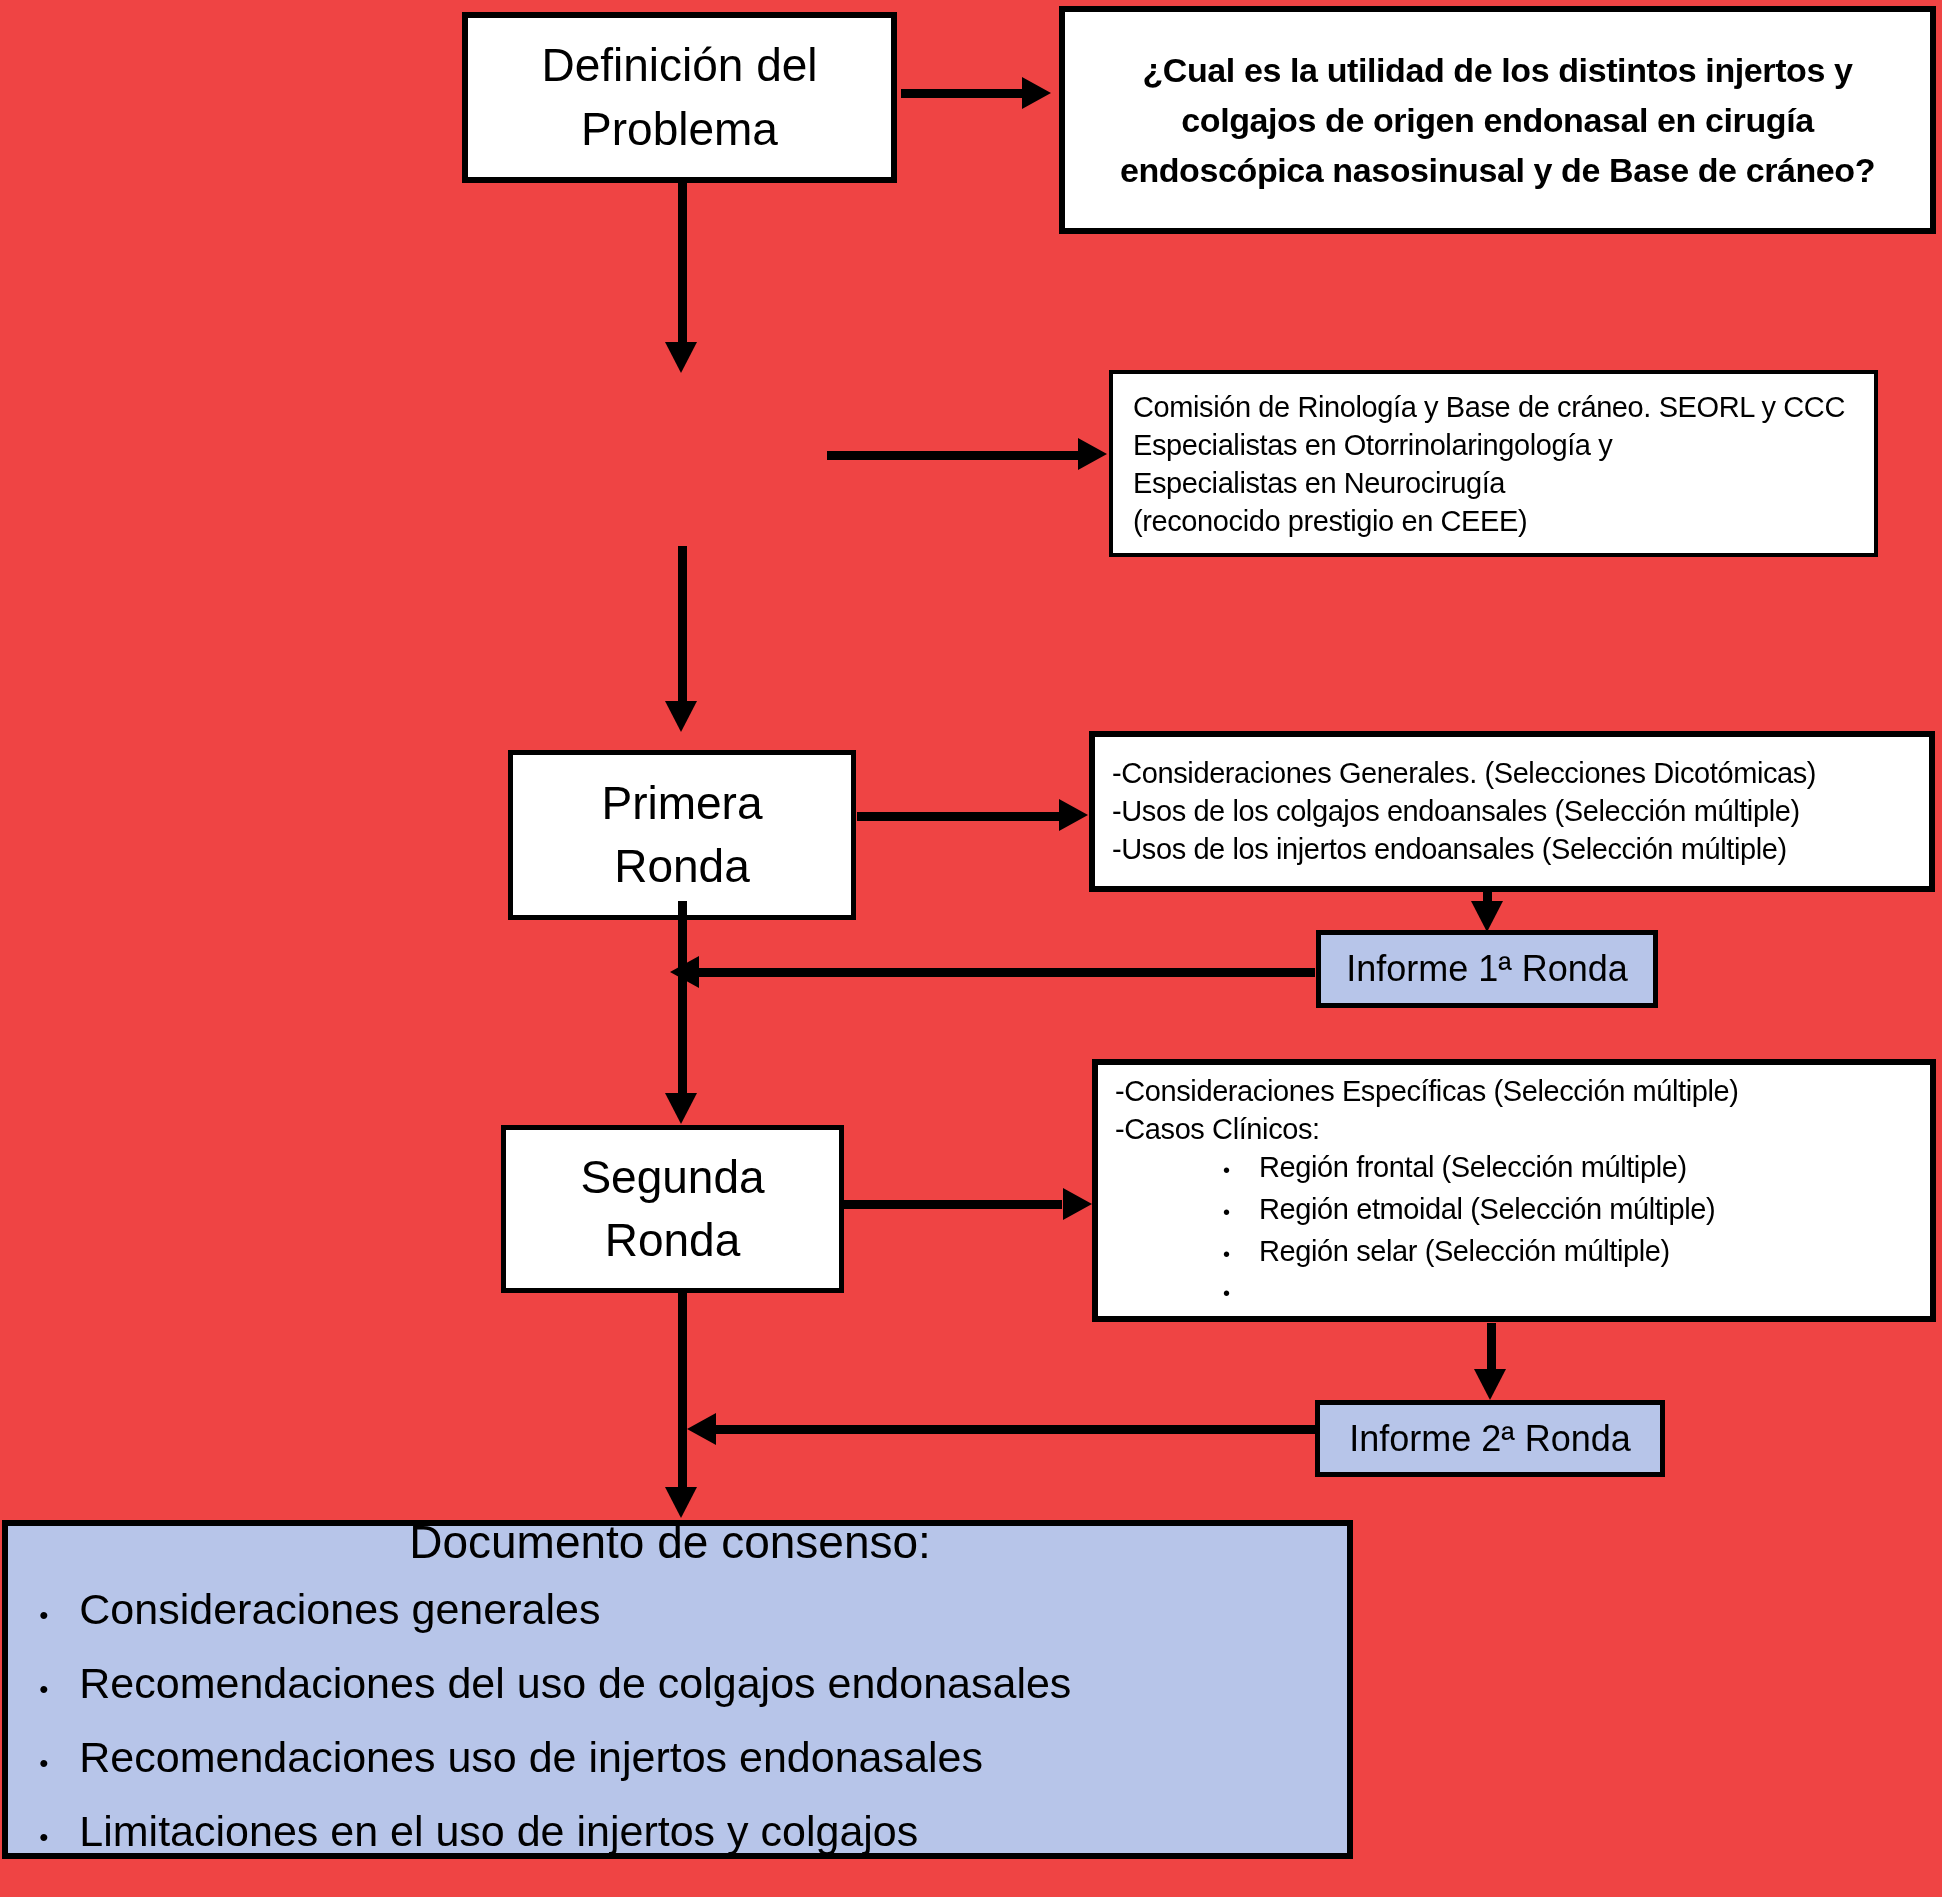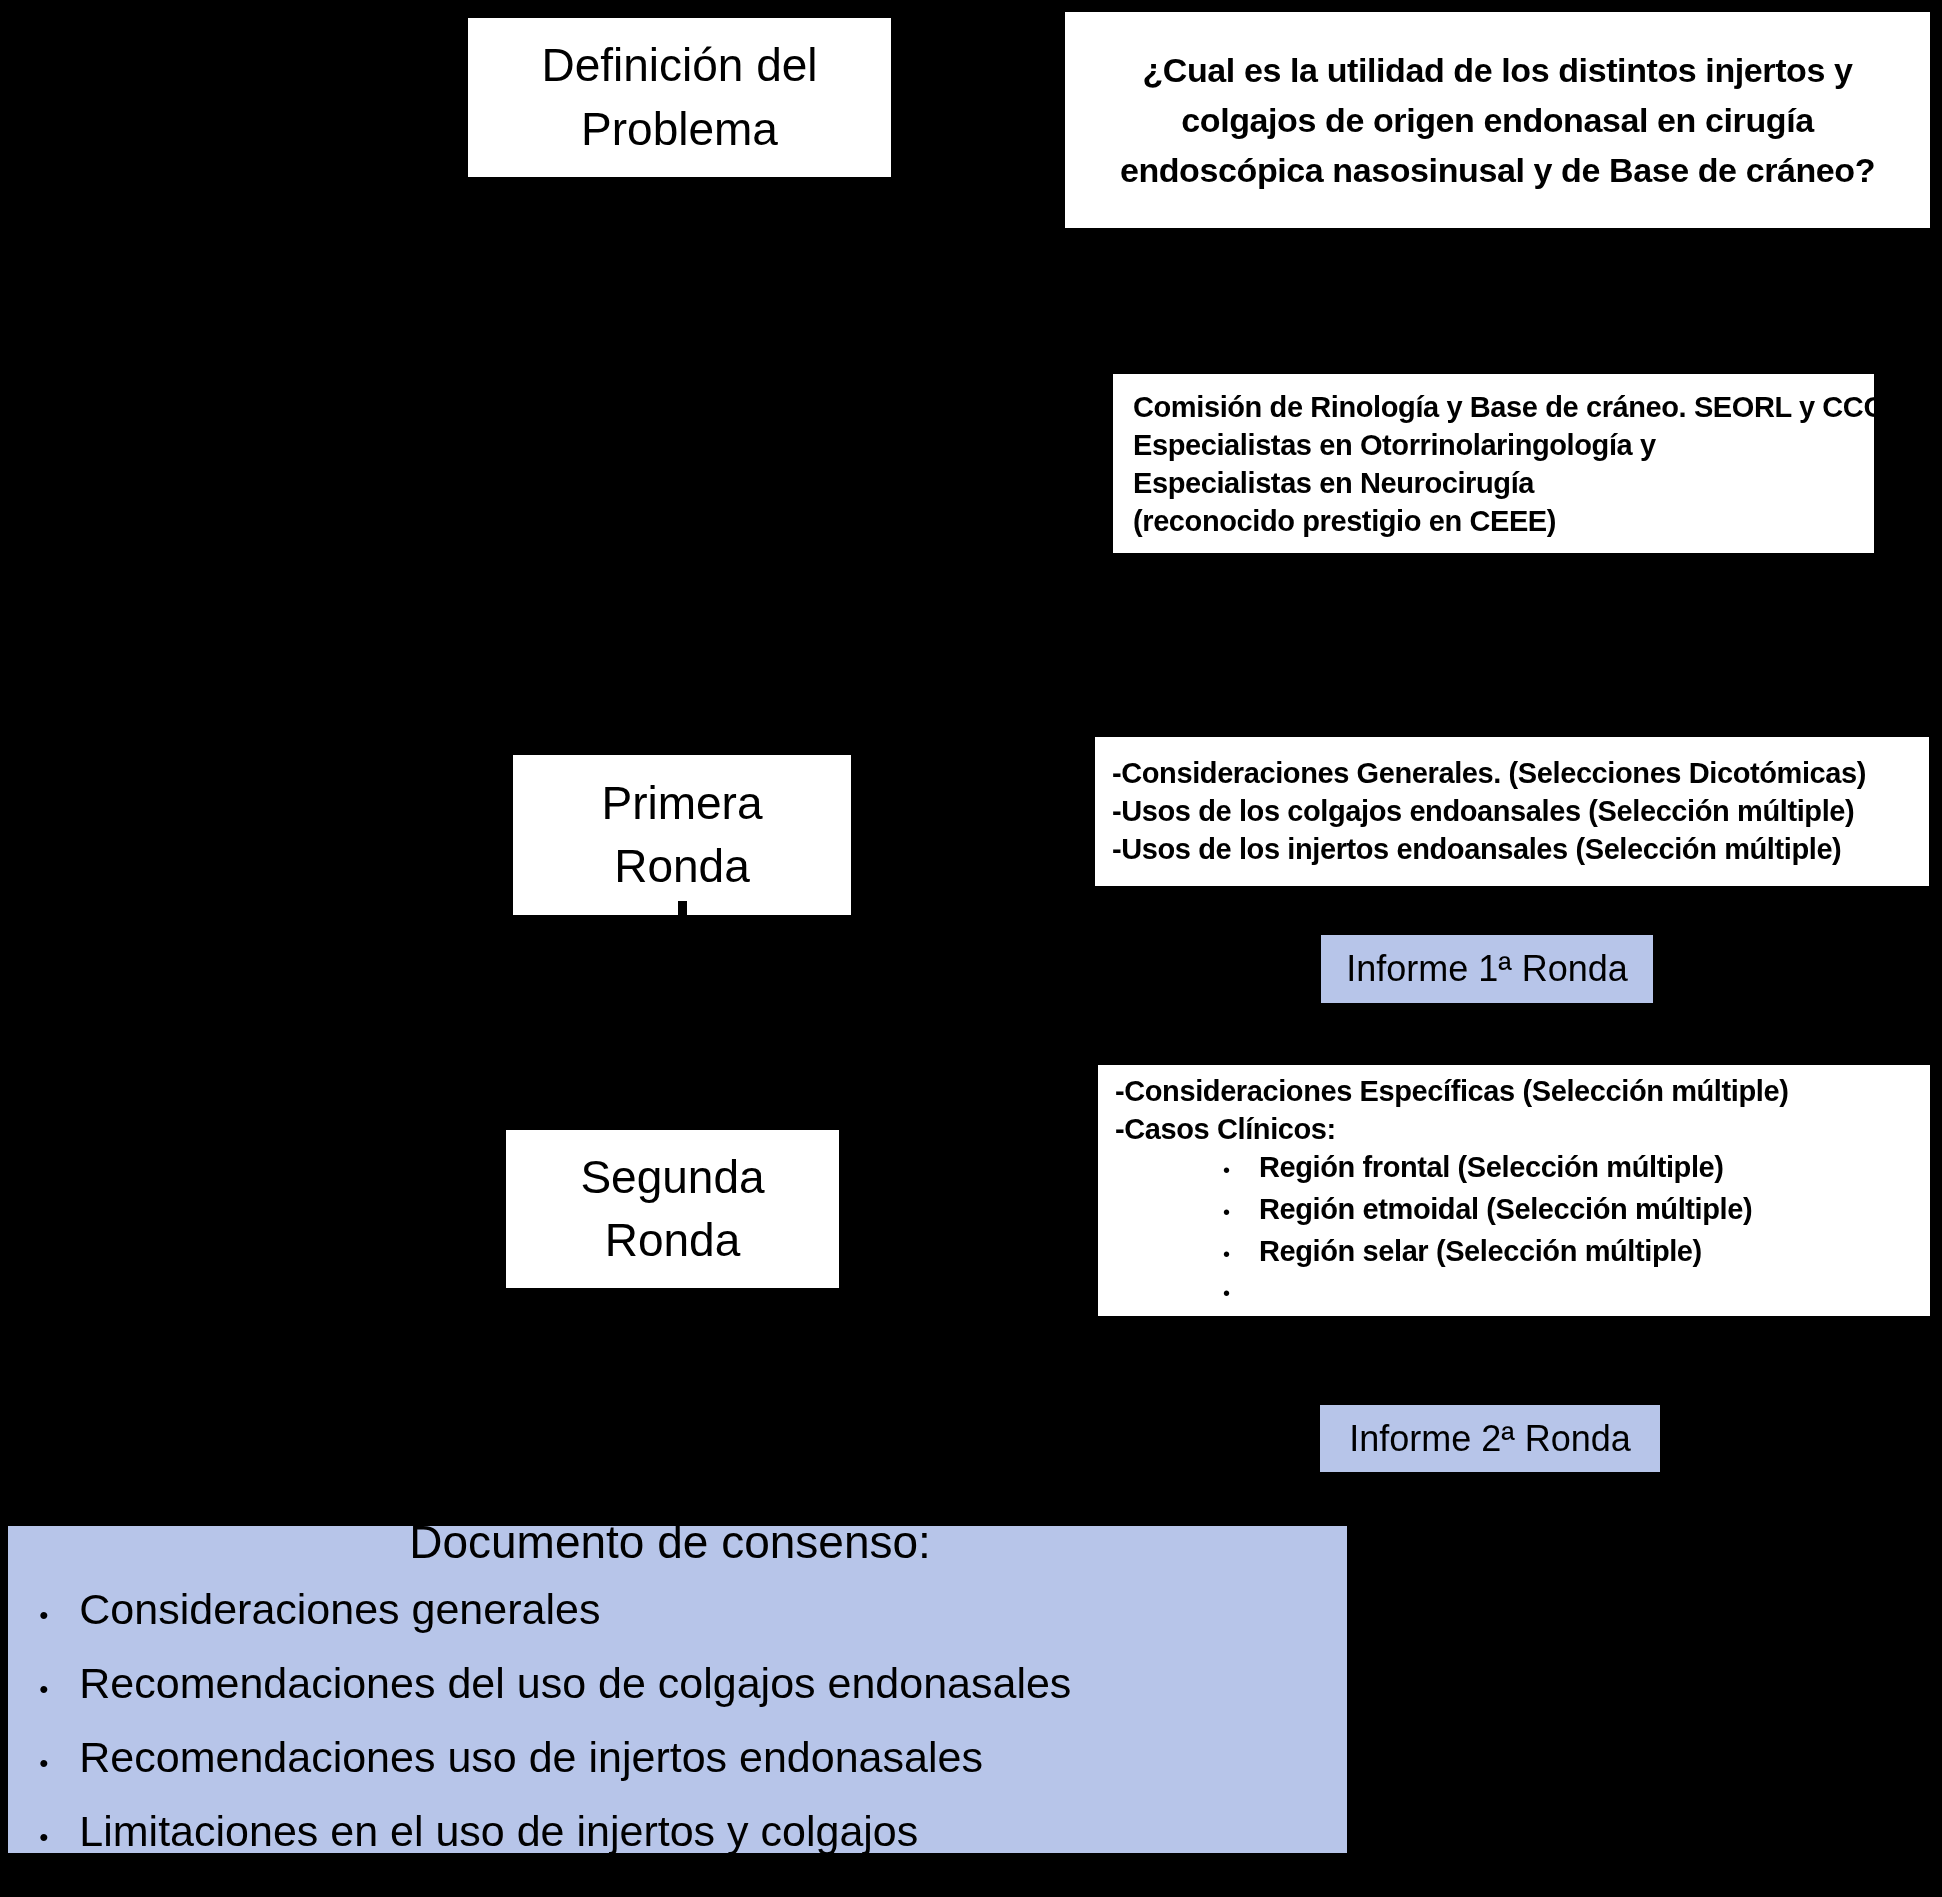--- a/index.html
+++ b/index.html
@@ -1,19 +1,19 @@
 <!DOCTYPE html>
 <html style="font-size:12.4px"><head>
 <meta charset="utf-8">
 <style>
   html,body{margin:0;padding:0;background:#ffffff;}
   .canvas{
     position:relative;
     width:1942px;height:1897px;
-    background:#000000;
+    background:#ef4444;
     font-family:"Liberation Sans","DejaVu Sans",sans-serif;
     color:#000;
     overflow:hidden;
   }
   .box{
     position:absolute;
     box-sizing:border-box;
     background:#ffffff;
     border:5.4px solid #000;
     display:flex;
@@ -36,21 +36,21 @@
     text-align:center;
     padding:0 22px;
   }
   .detail{
     flex-direction:column;
     align-items:flex-start;
     justify-content:center;
   }
   .detail-line{
     font-size:29px;
-    font-weight:700;
+    font-weight:400;
     letter-spacing:-0.4px;
     line-height:38px;
     white-space:nowrap;
   }
   .bullet-row{
     display:flex;
     align-items:baseline;
   }
   .mini-bullet{
     font-size:20px;

